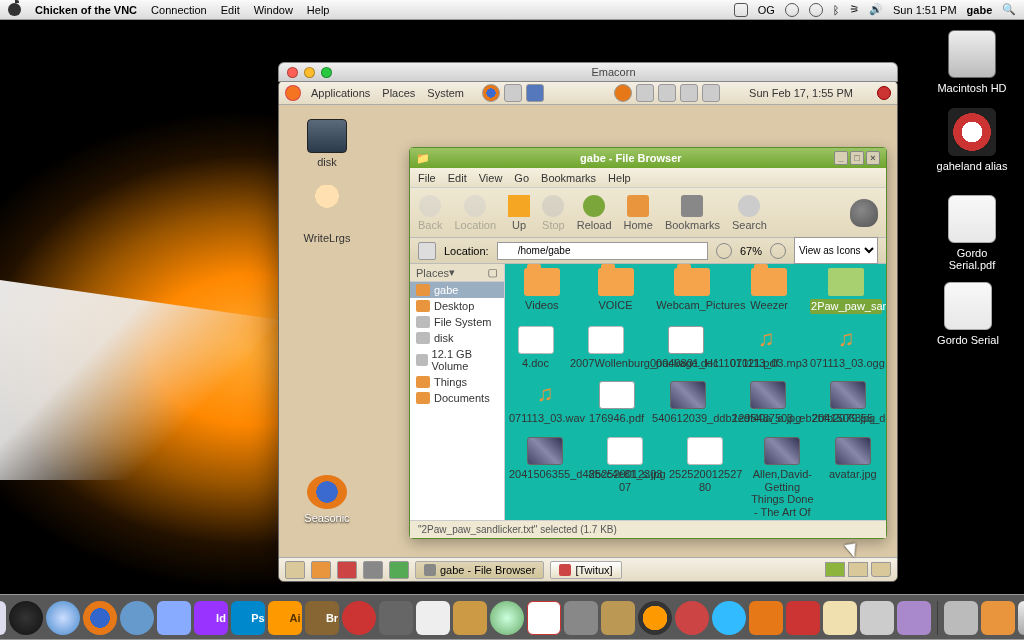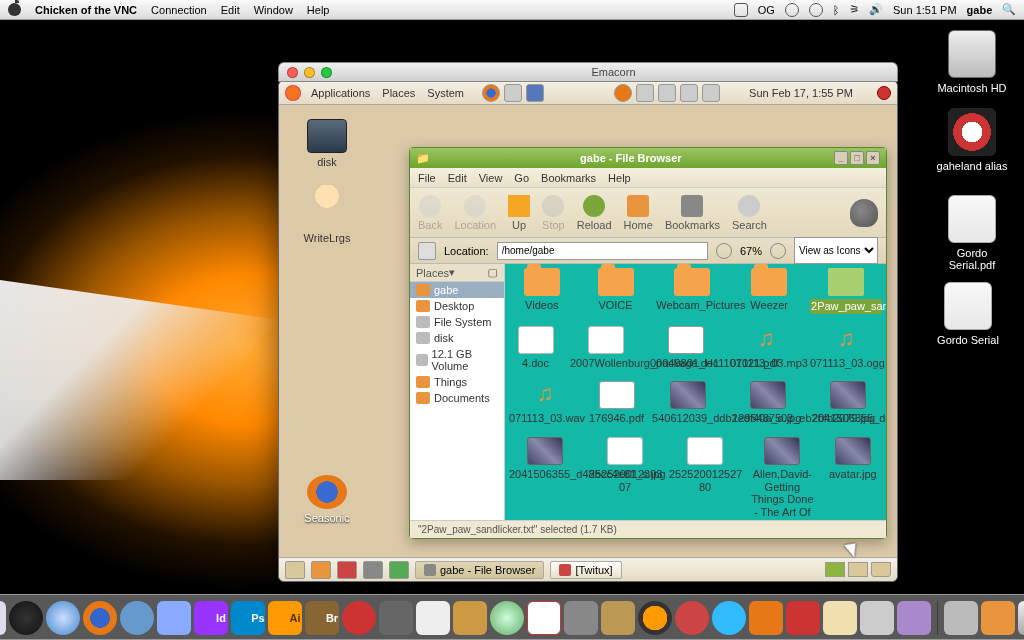--- a/index.html
+++ b/index.html
@@ -57,21 +57,21 @@
 .tbtn.disabled{opacity:.4;}
 .tbtn.up .ti{background:#f5a623;border-radius:0;}
 .tbtn.stop .ti{background:#bbb;}
 .tbtn.reload .ti{background:#7aa63a;}
 .tbtn.home .ti{background:#e8953e;border-radius:3px;}
 .tbtn.computer .ti{background:#888;border-radius:3px;}
 .tbtn.search .ti{background:#ccc;}
 .foot{width:28px;height:28px;margin-left:auto;background:radial-gradient(circle at 40% 40%,#888,#555);border-radius:50% 50% 40% 40%;}
 .naut-loc{height:26px;background:linear-gradient(#e8e0c8,#ddd3b5);display:flex;align-items:center;gap:8px;padding:0 8px;border-bottom:1px solid #bbb;font-size:10px;}
 .naut-loc .edit-ico{width:18px;height:18px;background:#ddd;border:1px solid #999;border-radius:2px;}
-.naut-loc input{flex:1;height:18px;border:1px solid #999;padding:0 4px;background:#fff;font-size:10px;}
+.naut-loc input{flex:1;height:18px;border:1px solid #999;padding:0 20px;background:#fff;font-size:10px;}
 .naut-loc .zoom-ico{width:16px;height:16px;border:1px solid #888;border-radius:50%;}
 .naut-loc select{height:27px;border:1px solid #999;background:#fff;font-size:10px;}
 .naut-body{flex:1;display:flex;overflow:hidden;}
 .naut-side{width:95px;background:#fff;border-right:1px solid #ccc;display:flex;flex-direction:column;}
 .naut-side .hdr{height:18px;background:#e8e0c8;border-bottom:1px solid #ccc;display:flex;align-items:center;padding:0 6px;font-size:10px;color:#555;}
 .naut-side .hdr .x{margin-left:auto;}
 .naut-side .item{display:flex;align-items:center;gap:4px;padding:2px 6px;font-size:10px;color:#333;}
 .naut-side .item.sel{background:#9aaec2;color:#fff;}
 .naut-side .item .si{width:14px;height:12px;background:#e8953e;border-radius:2px;}
 .naut-side .item .si.disk{background:#bbb;}

